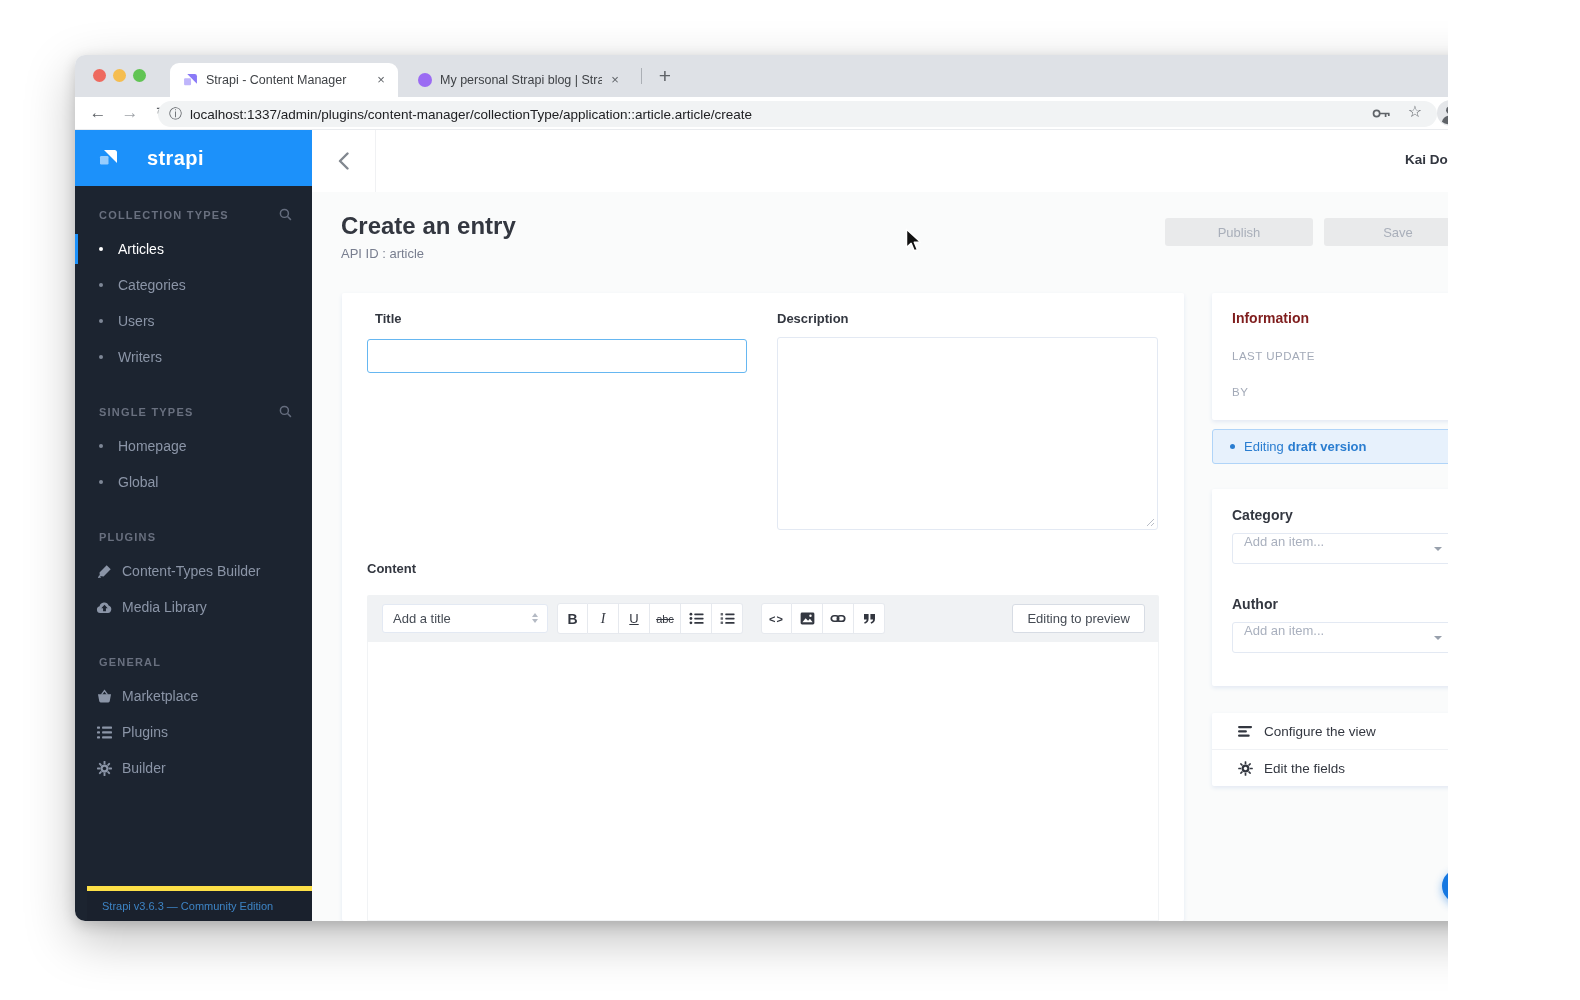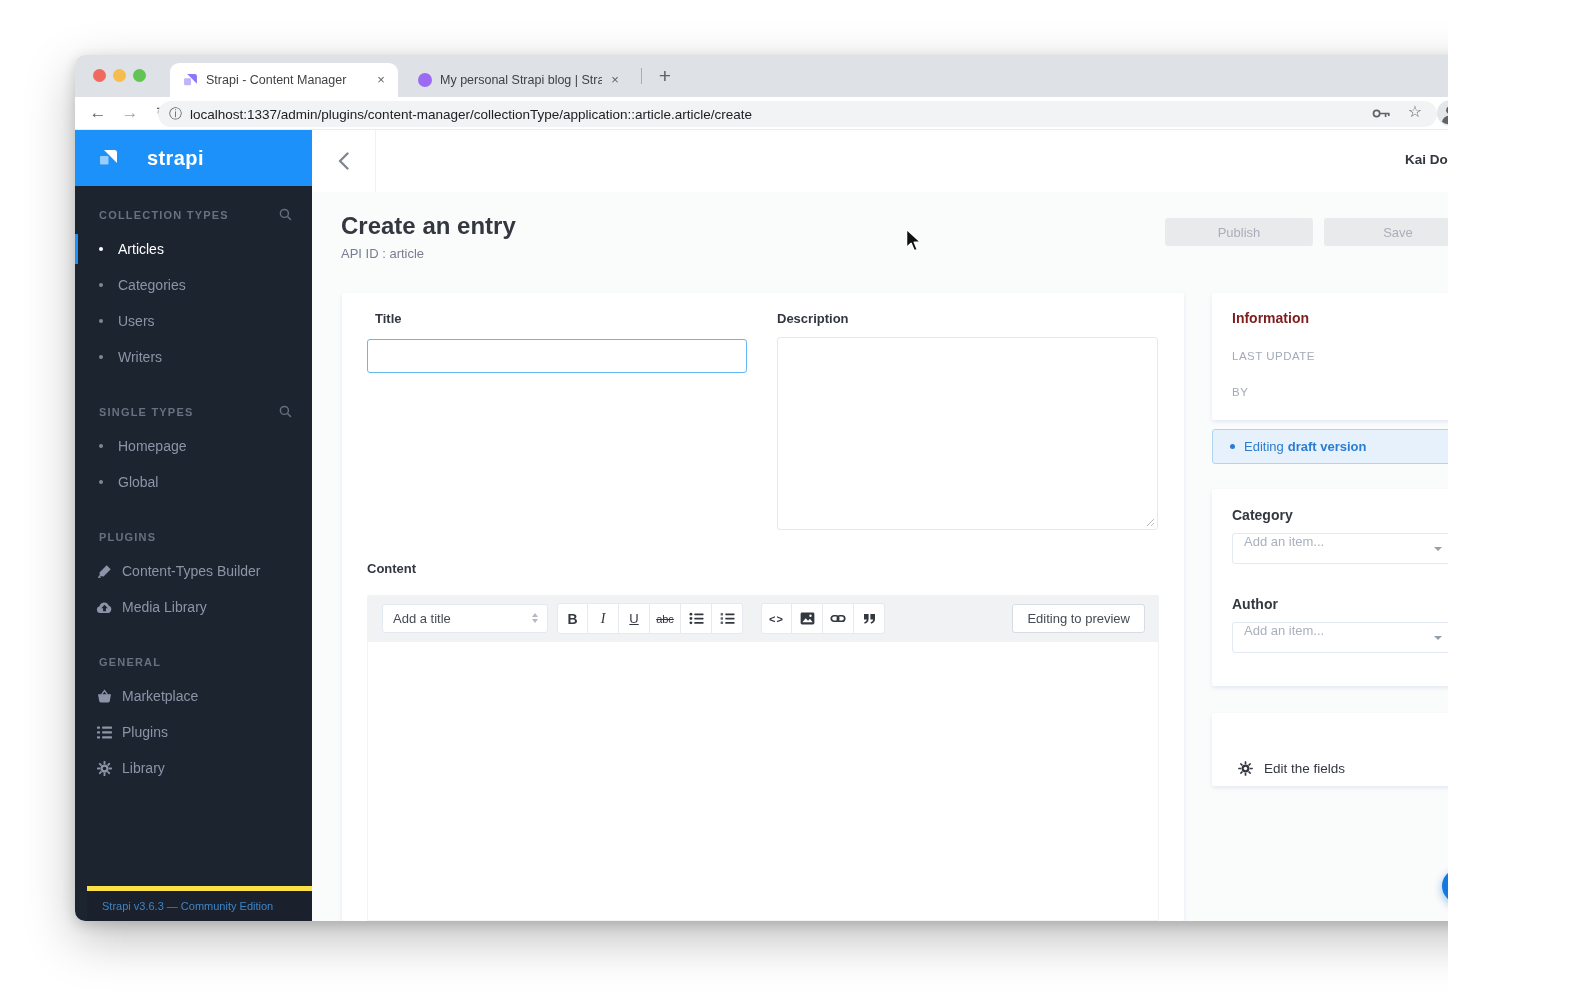--- a/index.html
+++ b/index.html
@@ -262,21 +262,21 @@
                   <rect x="7" y="0" width="2" height="3.4" rx=".6" transform="rotate(90 8 8)"></rect>
                   <rect x="7" y="12.6" width="2" height="3.4" rx=".6" transform="rotate(90 8 8)"></rect>
                   <rect x="7" y="0" width="2" height="3.4" rx=".6" transform="rotate(45 8 8)"></rect>
                   <rect x="7" y="12.6" width="2" height="3.4" rx=".6" transform="rotate(45 8 8)"></rect>
                   <rect x="7" y="0" width="2" height="3.4" rx=".6" transform="rotate(-45 8 8)"></rect>
                   <rect x="7" y="12.6" width="2" height="3.4" rx=".6" transform="rotate(-45 8 8)"></rect>
                 </g>
                 <circle cx="8" cy="8" r="1.9" fill="#1C2430"></circle>
               </svg>
           </span>
-          <span class="lbl">Library</span>
+          <span class="lbl">Builder</span>
         </div>
       </div>
 
       <div class="side-footer">Strapi v3.6.3 — Community Edition</div>
     </div>
 
     <div class="appheader">
       <div style="position:absolute;left:0;top:0;width:64px;height:62px;border-right:1px solid #F0F1F3;display:flex;align-items:center;justify-content:center;box-sizing:border-box;">
         <svg width="11" height="18" viewBox="0 0 11 18" fill="none" stroke="#81878F" stroke-width="2.4" stroke-linecap="round" stroke-linejoin="round">
             <path d="M9.5 1.5 2 9l7.5 7.5"></path>
@@ -406,20 +406,30 @@
         <span class="caret"></span>
       </div>
       <div style="position:absolute;left:20px;top:107px;font-size:14px;font-weight:600;color:#333740;">Author</div>
       <div class="sel" style="left:20px;top:133px;width:222px;height:31px;">
         <span class="ph">Add an item...</span>
         <span class="caret"></span>
       </div>
     </div>
 
     <div class="card" style="left:1137px;top:658px;width:262px;height:73px;">
+      <div class="cfgrow" style="top:0;border-bottom:1px solid #F0F2F5;">
+        <svg width="15" height="13" viewBox="0 0 16 13" style="margin-left:26px;">
+            <g fill="#333740">
+              <rect y="0.6" width="15" height="2.4" rx="1.2"></rect>
+              <rect y="5.2" width="9.5" height="2.4" rx="1.2"></rect>
+              <rect y="9.8" width="12.5" height="2.4" rx="1.2"></rect>
+            </g>
+          </svg>
+        <span style="margin-left:11px;">Configure the view</span>
+      </div>
       <div class="cfgrow" style="top:37px;">
         <svg width="15" height="15" viewBox="0 0 16 16" style="margin-left:26px;">
             <g fill="#333740">
               <circle cx="8" cy="8" r="4.2"></circle>
               <rect x="7.1" y="0.2" width="1.8" height="3.2" rx=".6"></rect>
               <rect x="7.1" y="12.6" width="1.8" height="3.2" rx=".6"></rect>
               <rect x="7.1" y="0.2" width="1.8" height="3.2" rx=".6" transform="rotate(90 8 8)"></rect>
               <rect x="7.1" y="12.6" width="1.8" height="3.2" rx=".6" transform="rotate(90 8 8)"></rect>
               <rect x="7.1" y="0.2" width="1.8" height="3.2" rx=".6" transform="rotate(45 8 8)"></rect>
               <rect x="7.1" y="12.6" width="1.8" height="3.2" rx=".6" transform="rotate(45 8 8)"></rect>

